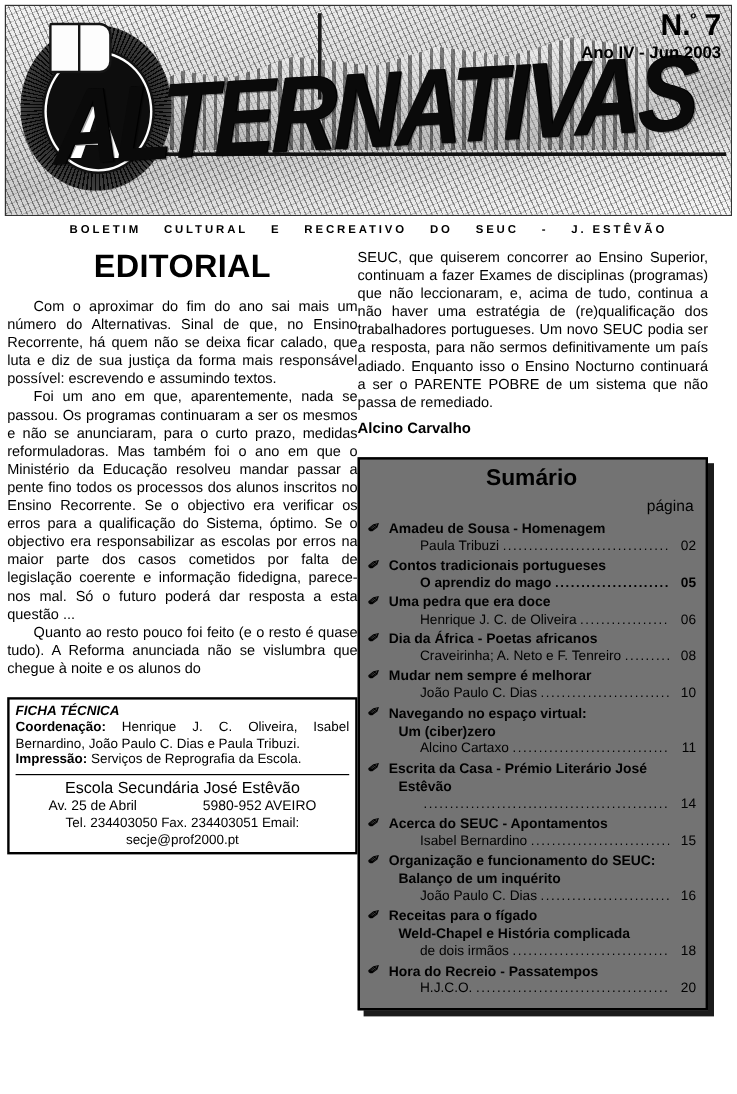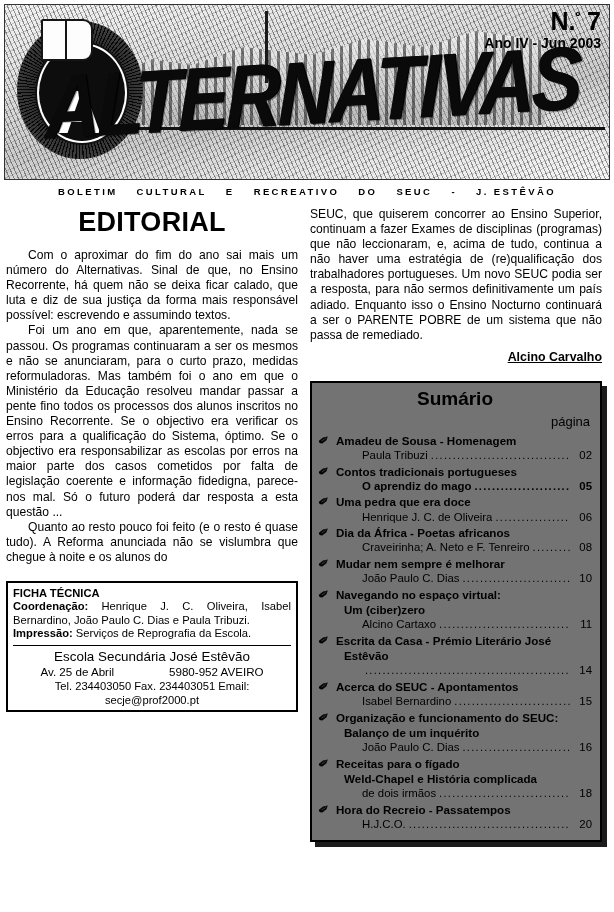--- a/index.html
+++ b/index.html
@@ -161,21 +161,20 @@
     text-align: center;
     white-space: nowrap;
   }
   .tagline span { margin: 0 7px; }
 
   
   .body-cols {
     display: flex;
     margin-top: 10px;
     padding: 0 6px;
-    gap: 12px;
   }
   .col { width: 292px; }
 
   .editorial-kicker {
     text-align: center;
     font-size: 27px;
     font-weight: bold;
     letter-spacing: 0.3px;
     margin-bottom: 10px;
   }
@@ -189,36 +188,34 @@
   p.body-text {
     font-size: 12.1px;
     line-height: 15.1px;
     text-align: justify;
     text-indent: 22px;
     margin-bottom: 0;
   }
   p.body-text.cont { text-indent: 0; }
 
   .byline {
-    text-align: right;
     font-weight: bold;
     font-size: 12.4px;
     margin-top: 7px;
-    text-decoration: underline;
   }
 
   
   .ficha {
     border: 2px solid #000;
     margin-top: 16px;
     padding: 4px 5px 3px 5px;
     font-size: 11.2px;
     line-height: 13.4px;
   }
-  .ficha-head { font-weight: bold; }
+  .ficha-head { font-weight: bold; font-style: italic; }
   .ficha-row { text-align: justify; }
   .ficha-row b { font-weight: bold; }
   .ficha-sep {
     border-top: 1px solid #000;
     margin: 4px 0 3px 0;
   }
   .school-name {
     text-align: center;
     font-weight: normal;
     font-size: 13.4px;

